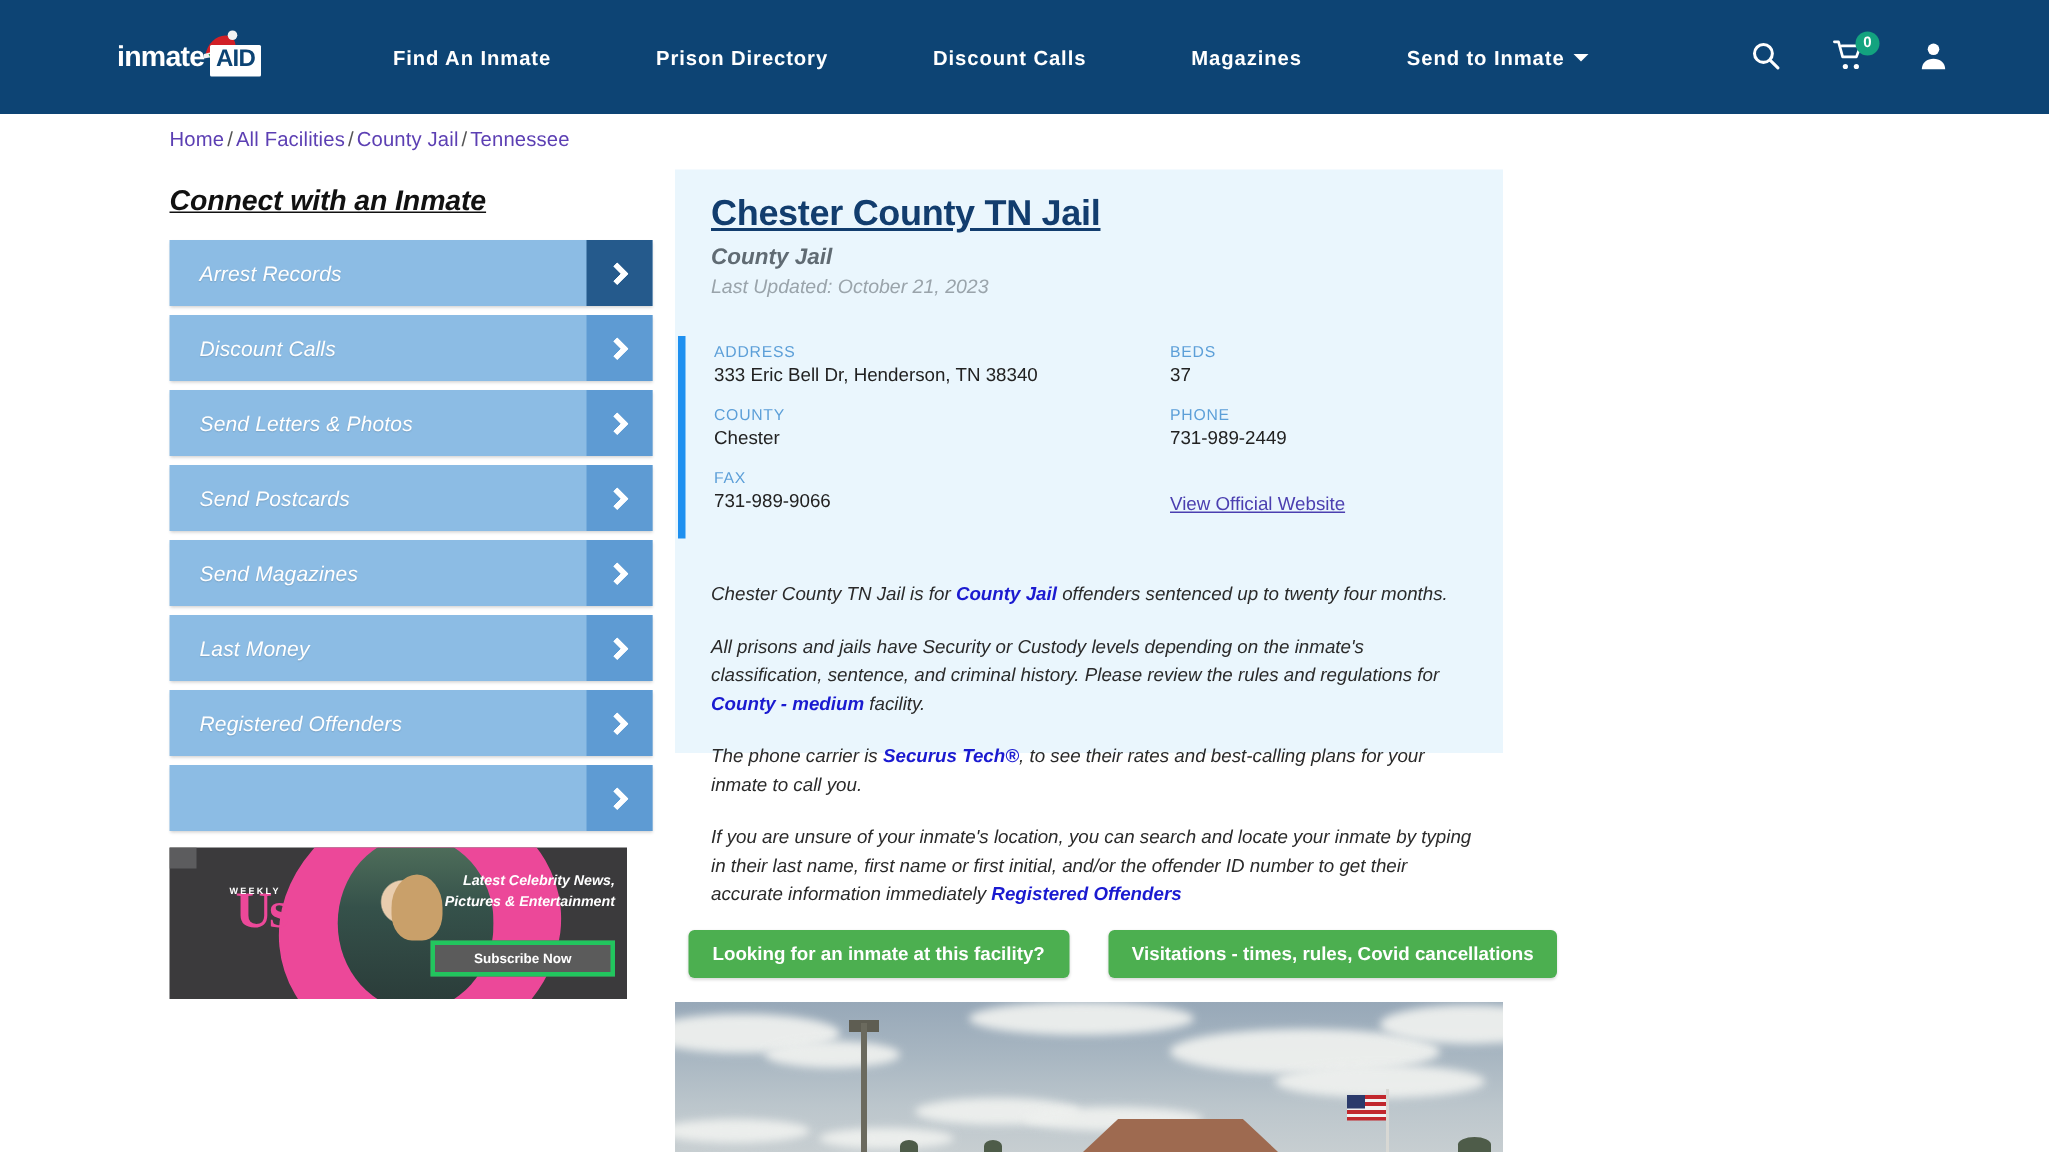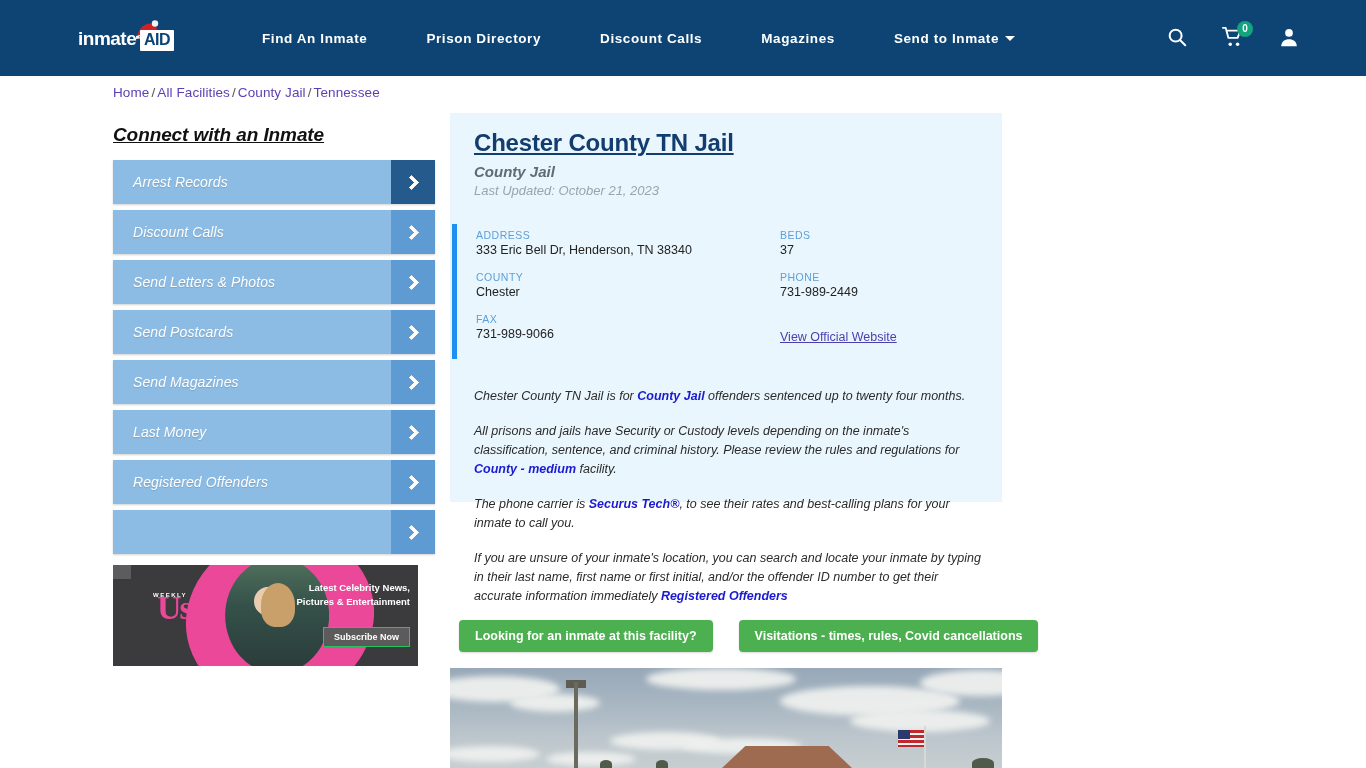--- a/index.html
+++ b/index.html
@@ -36,21 +36,21 @@
     letter-spacing: -0.5px;
     border-radius: 1px;
   }
   .santa-hat {
     position: absolute; left: 56px; top: 0px;
     width: 26px; height: 20px; pointer-events: none;
   }
 
   .nav {
     position: absolute; left: 262px; top: 0;
-    height: 76px; display: flex; align-items: center; gap: 1px;
+    height: 76px; display: flex; align-items: center; gap: 12px;
   }
   .nav-item {
     color: #ffffff; font-size: 13.5px; font-weight: bold;
     letter-spacing: 0.6px; text-decoration: none;
     padding: 0 0; margin-right: 58px; white-space: nowrap;
     cursor: pointer;
   }
   .nav-item:last-child { margin-right: 0; }
   .nav-caret {
     display: inline-block; margin-left: 6px;
@@ -144,27 +144,27 @@
     line-height: 1;
     margin-left: 32px;
   }
   .ad-weekly {
     position: absolute; left: 40px; top: 27px;
     color: #ffffff; font-size: 6px; font-weight: bold; letter-spacing: 1.5px;
   }
   .ad-copy {
     position: absolute; right: 8px; top: 16px; width: 120px;
     color: #ffffff; font-size: 9.5px; font-weight: bold;
-    text-align: right; line-height: 14px;
+    text-align: right; line-height: 14px; font-style: italic;
   }
   .ad-cta {
     position: absolute; right: 8px; top: 62px;
     background: #5b5b5b; color: #ffffff;
     font-size: 9px; font-weight: bold;
-    padding: 4px 10px; border: 1px solid #22c55e;
+    padding: 4px 26px; border: 3px solid #22c55e;
     cursor: pointer;
   }
   .ad-corner {
     position: absolute; left: 0; top: 0; width: 18px; height: 14px;
     background: #5c5c5e;
   }
 
   
   .card {
     position: absolute; left: 450px; top: 113px;

